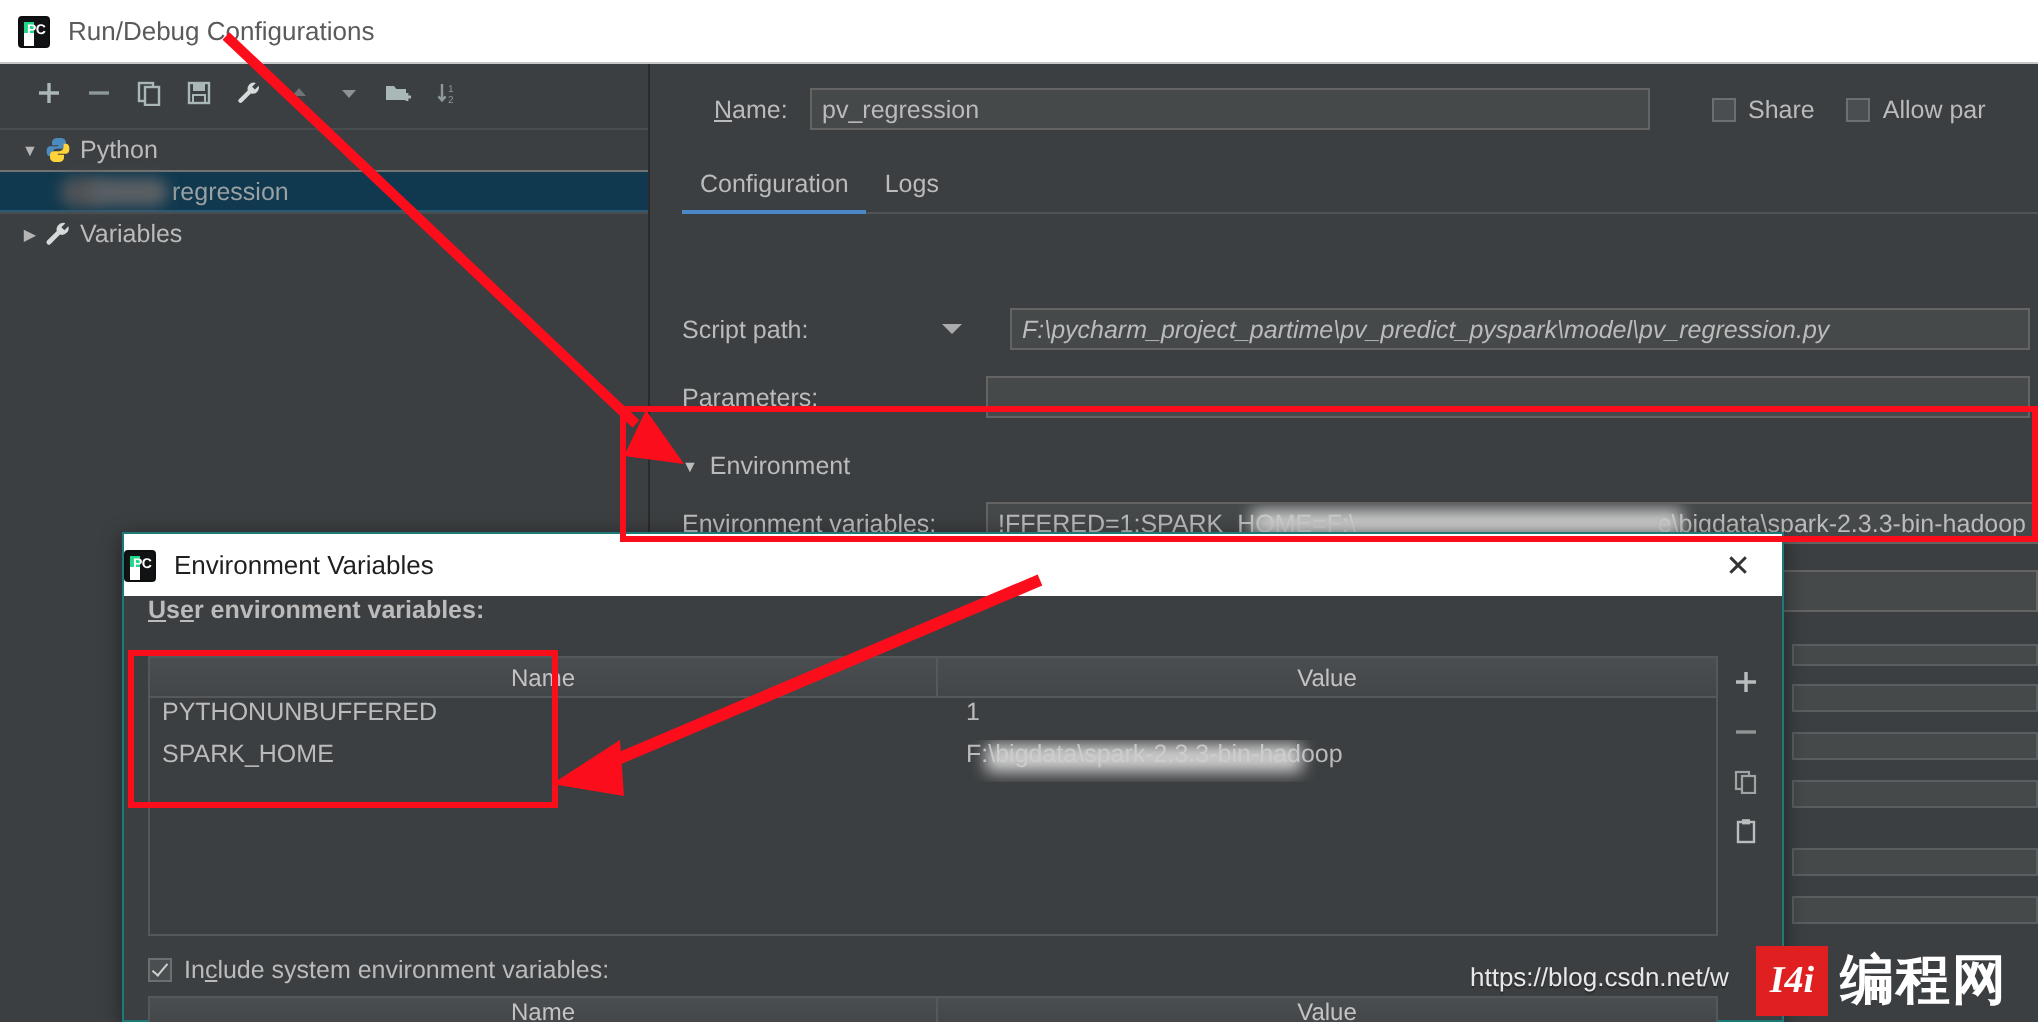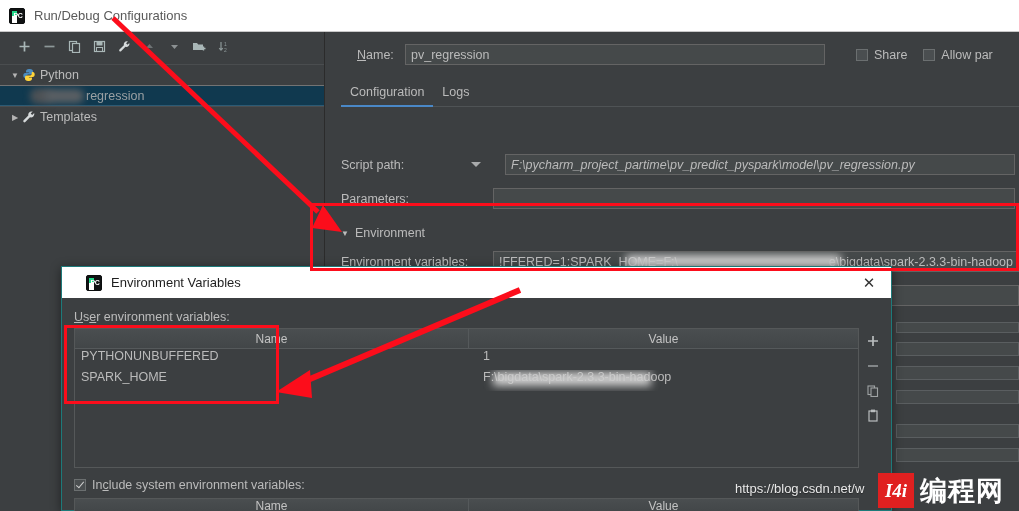--- a/index.html
+++ b/index.html
@@ -247,21 +247,21 @@
     background: #3c3f41;
     border: 1px solid #1d7a7a;
     box-sizing: border-box;
     box-shadow: 0 2px 10px rgba(0,0,0,0.45);
   }
   .dlg-title {
     height: 31px;
     background: #ffffff;
     display: flex;
     align-items: center;
-    padding-left: 24px;
+    padding-left: 0;
     box-sizing: border-box;
     position: relative;
   }
   .dlg-title .dt-text {
     margin-left: 9px;
     font-size: 13px;
     color: #1f1f1f;
   }
   .dlg-close {
     position: absolute;
@@ -273,23 +273,24 @@
     font-size: 15px;
     color: #333333;
   }
   .dlg-body {
     position: absolute;
     left: 0; top: 31px; right: 0; bottom: 0;
     background: #3c3f41;
   }
   .dlg-sub {
     position: absolute;
-    left: 12px; top: 12px;
+    left: 12px; top: 0;
     font-size: 12.5px;
     color: #bbbbbb;
+    font-weight: bold;
   }
   .tablebox {
     position: absolute;
     left: 12px; top: 30px;
     width: 785px; height: 140px;
     background: #3c3f41;
     border: 1px solid #555859;
     box-sizing: border-box;
   }
   .thead {
@@ -504,21 +505,21 @@
         <span class="tree-label" style="margin-left:50px; color:#9aa0a3;">regression</span>
       </div>
 
       <div class="tree-row sep">
         <span class="tri">▶</span>
         <span class="wrench-icon">
           <svg width="14" height="14" viewBox="0 0 14 14">
             <path d="M9.6 1.4a3.4 3.4 0 0 0-3.3 4.2L1.6 10.3a1.2 1.2 0 1 0 1.7 1.7l4.7-4.7a3.4 3.4 0 0 0 4.2-4.2l-2 2-1.5-1.5 2-2a3.5 3.5 0 0 0-1.1-.2z" fill="#d6dadb"></path>
           </svg>
         </span>
-        <span class="tree-label">Templates</span>
+        <span class="tree-label">Variables</span>
       </div>
     </div>
   </div>
 
   <div class="right-panel">
 
     <div class="name-row">
       <span class="lbl" style="width:48px;"><span class="u">N</span><span>ame:</span></span>
       <div class="txtfield" style="width:420px;">pv_regression</div>
       <span class="cbx" style="margin-left:31px;"></span>

